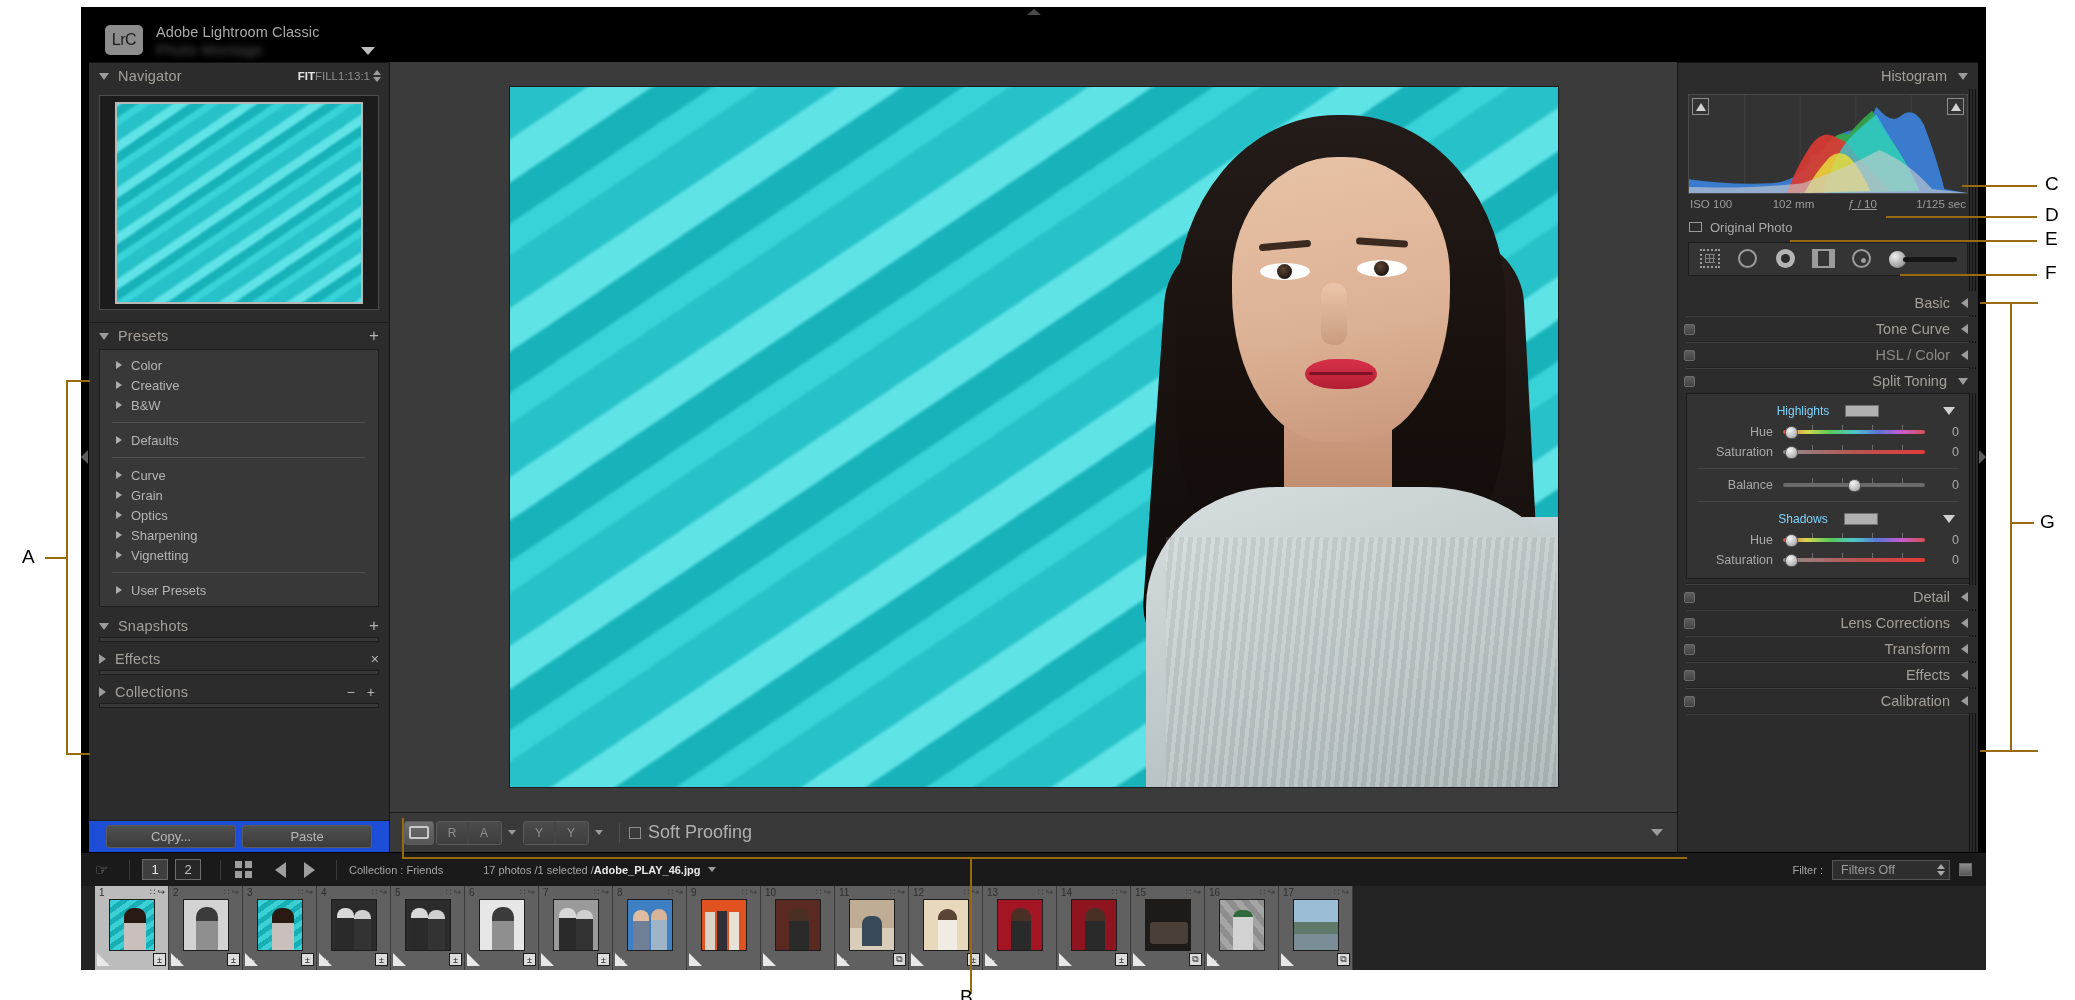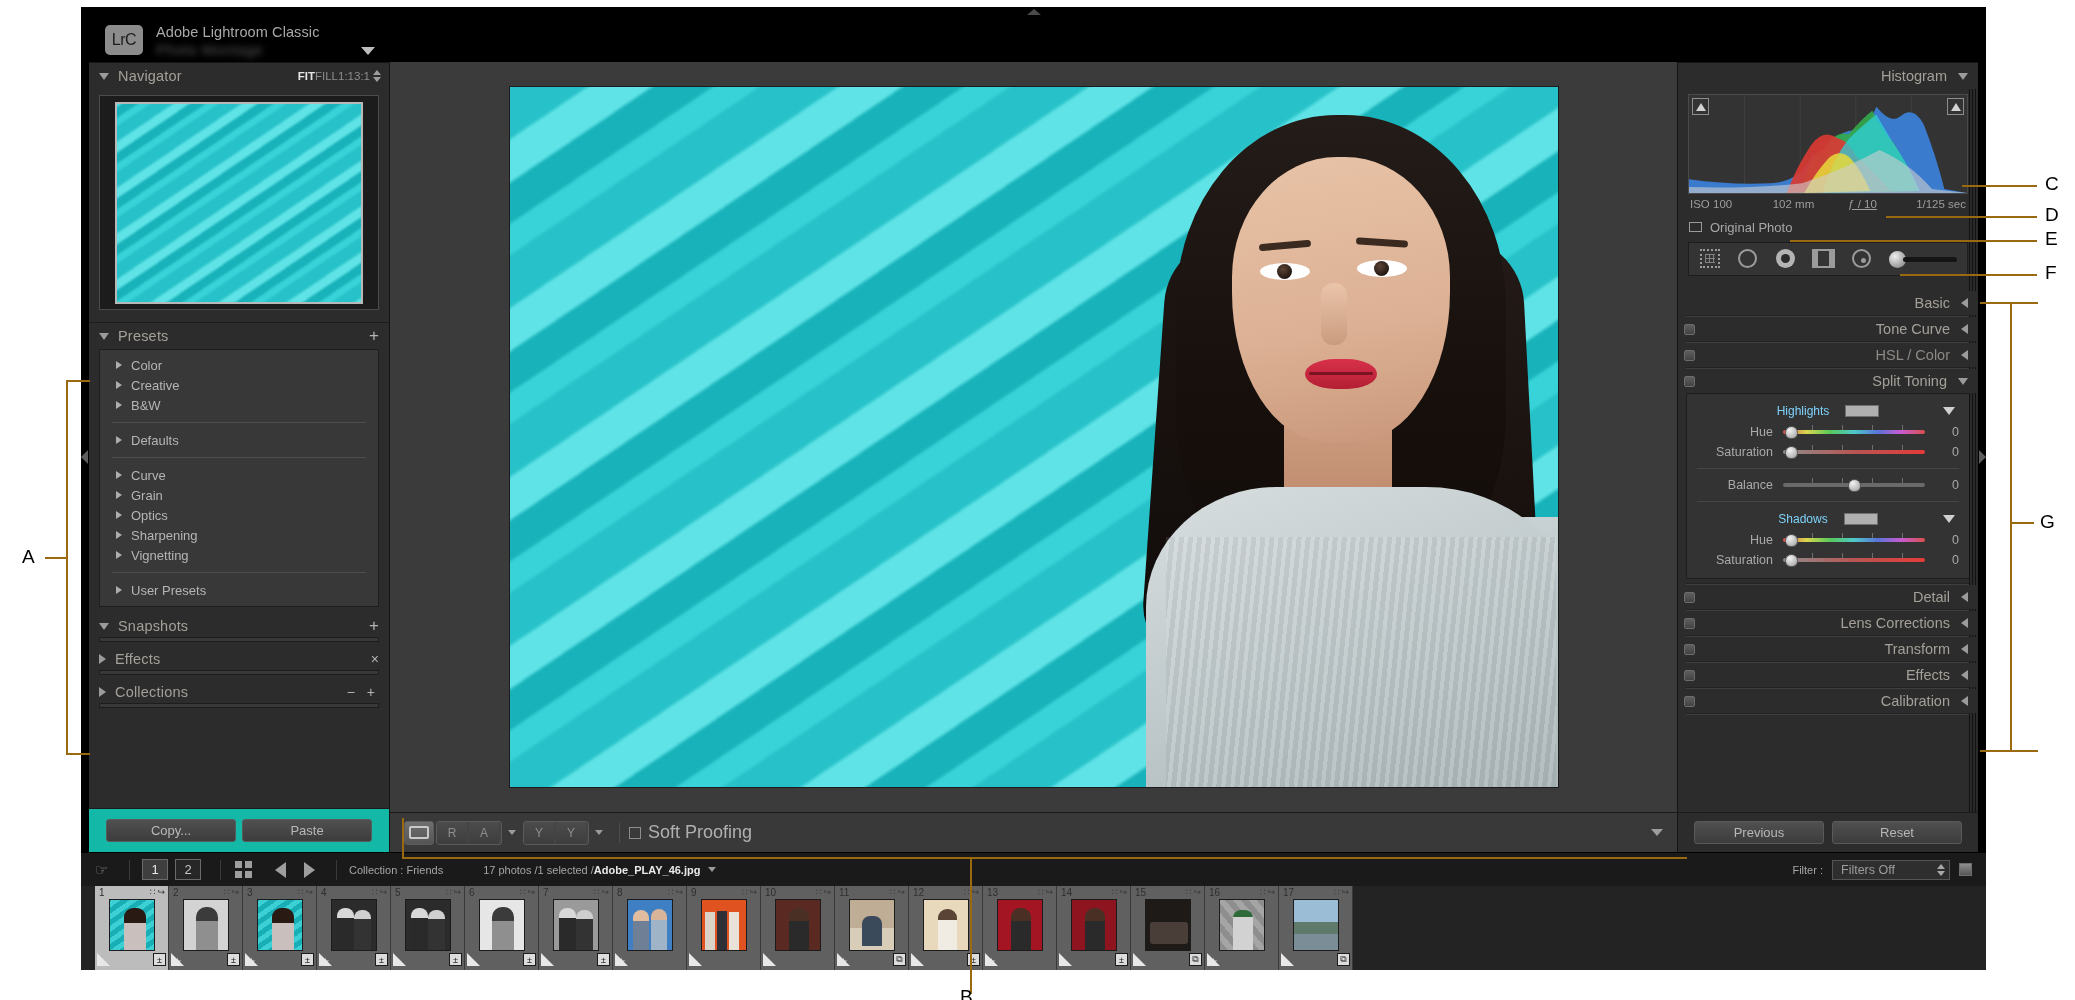--- a/index.html
+++ b/index.html
@@ -154,22 +154,22 @@
   .lp-divider { height: 1px; background: #1d1d1d; margin-top: 7px; }
   .section-body { background: #383838; border: 1px solid #1d1d1d; margin: 0 10px; }
   .preset-row { display: flex; align-items: center; height: 20px; padding-left: 16px; }
   .preset-row .tri-right { border-left-color: #adadad; border-top-width: 4.5px; border-bottom-width: 4.5px; border-left-width: 6px; margin-right: 9px;}
   .preset-label { font-size: 13px; color: #b5b5b5; }
   .preset-sep { height: 1px; background: #4e4e4e; margin: 7px 12px; }
 
   .mini-head { display: flex; align-items: center; height: 22px; padding: 0 10px; background: #2c2c2c; }
   .mini-strip { height: 5px; background: #383838; border: 1px solid #1d1d1d; margin: 0 10px; }
 
-  .lp-bottom { position: absolute; left: 0; right: 0; bottom: 0; height: 44px;
-    background: #14b8a6; border-top: 1px solid #1b1b1b; display: flex; align-items: center;
+  .lp-bottom { position: absolute; left: 0; right: 0; bottom: 0; height: 32px;
+    background: #1d4ed8; border-top: 1px solid #1b1b1b; display: flex; align-items: center;
     justify-content: center; gap: 6px; }
   .lr-btn { width: 130px; height: 23px; border: 1px solid #5a5a5a; border-radius: 3px;
     background: linear-gradient(180deg,#505050,#3c3c3c); color: #b7b7b7; font-size: 13px;
     display: flex; align-items: center; justify-content: center; }
 
   
   .histo-box { margin: 5px 10px 0; height: 100px; background: #333; border: 1px solid #4a4a4a; position: relative; overflow: hidden; }
   .clip { position: absolute; top: 3px; width: 17px; height: 17px; border: 1px solid #8d8d8d; display: flex; align-items: center; justify-content: center; }
   .clip.l { left: 3px; } .clip.r { right: 3px; }
   .clip i { width: 0; height: 0; border-left: 5px solid transparent; border-right: 5px solid transparent; border-bottom: 8px solid #d2d2d2; }
@@ -638,24 +638,20 @@
           <div class="tri tri-left"></div>
         </div>
         <div class="rp-sep"></div>
         <div class="rp-row">
           <div class="rp-switch"></div>
           <div class="rp-label">Calibration</div>
           <div class="tri tri-left"></div>
         </div>
         <div class="rp-sep"></div>
 
-        <div class="rp-bottom">
-          <div class="lr-btn">Previous</div>
-          <div class="lr-btn">Reset</div>
-        </div>
       </div>
     </div>
 
     <div class="fs-bar">
       <div class="fs-icon-hand">☞</div>
       <div class="fs-sep"></div>
       <div class="fs-num sel">1</div>
       <div class="fs-num">2</div>
       <div class="fs-sep"></div>
       <div class="fs-grid">

